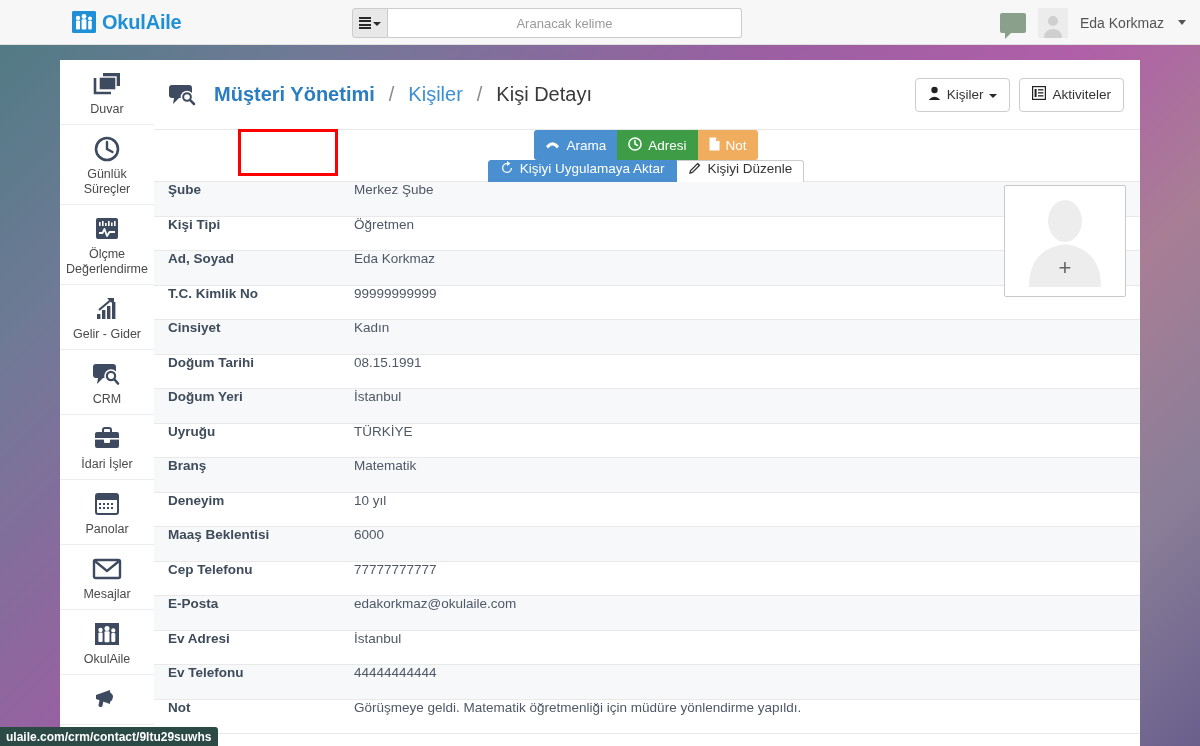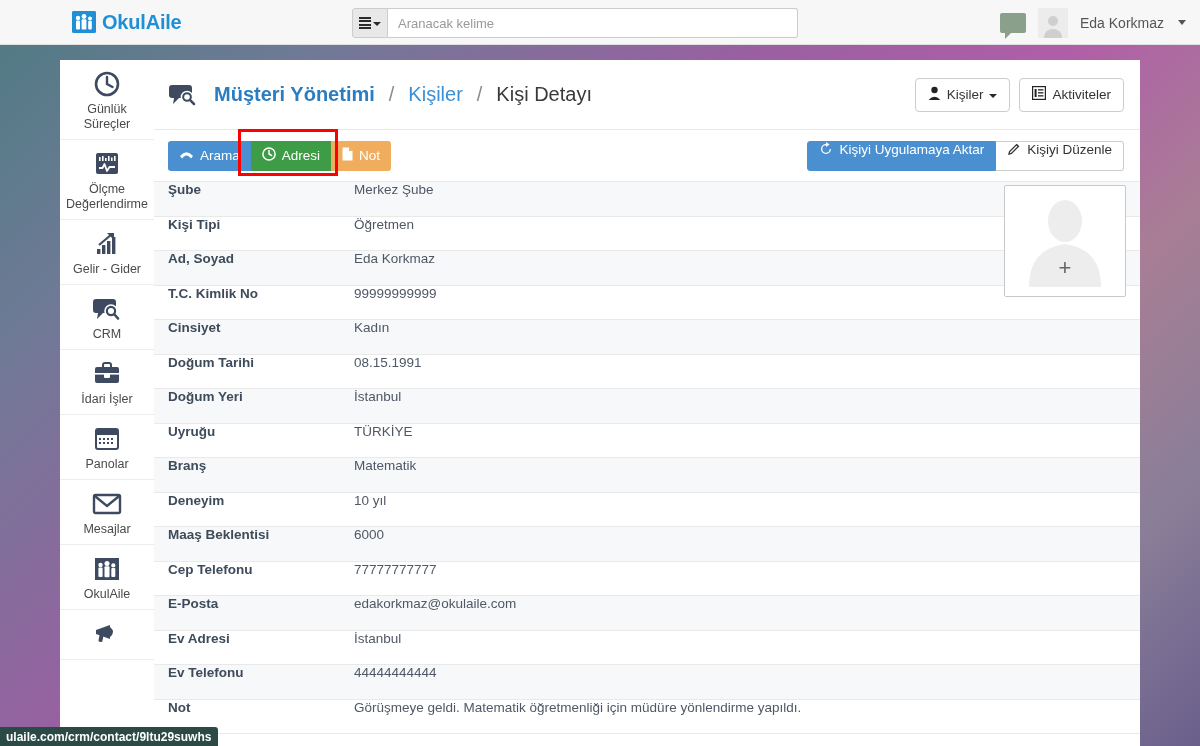--- a/index.html
+++ b/index.html
@@ -64,30 +64,31 @@
   }
   .hamburger i { display: block; width: 12px; height: 2px; background: #2a2a2a; }
   .caret-dn {
     width: 0; height: 0;
     border-left: 4px solid transparent;
     border-right: 4px solid transparent;
     border-top: 4px solid #2a2a2a;
     margin-top: 2px;
   }
   .search-input {
-    width: 410px; height: 30px;
+    width: 354px; height: 30px;
     border: 1px solid #cccccc;
     border-left: none;
     border-radius: 0 3px 3px 0;
     padding: 0 10px;
     font-size: 13px;
     color: #b91c1c;
     outline: none;
     background: #fff;
     font-family: "Liberation Sans", sans-serif;
+    text-align: center;
   }
   .search-input::placeholder { color: #9a9a9a; }
   .nav-right {
     position: absolute; right: 14px; top: 0;
     height: 45px; display: flex; align-items: center; gap: 12px;
   }
   .chat-icon {
     width: 26px; height: 20px;
     background: #8aa08a;
     border-radius: 2px;
@@ -182,20 +183,21 @@
   }
 
   
   .action-bar {
     height: 52px;
     display: flex; align-items: center;
     padding: 0 16px 0 14px;
     justify-content: space-between;
     border-bottom: 1px solid #e8e8e8;
     position: relative;
+    flex-direction: column;
   }
   .act-left { display: flex; }
   .abtn {
     height: 30px;
     border: none;
     font-size: 13.5px;
     color: #fff;
     display: inline-flex; align-items: center; gap: 6px;
     padding: 0 11px;
     cursor: pointer;
@@ -333,20 +335,30 @@
         <ellipse cx="13" cy="25" rx="9" ry="8" fill="#cfcfcf"></ellipse>
       </svg>
     </div>
     <span class="user-name">Eda Korkmaz</span>
     <span class="caret-user"></span>
   </div>
 </div>
 
 <div class="sidebar">
 
+  <div class="side-item">
+    <span class="side-icon">
+      <svg width="30" height="26" viewBox="0 0 30 26">
+        <rect x="11" y="2" width="17" height="13" fill="#3d4a60"></rect>
+        <rect x="7" y="6" width="17" height="13" fill="#3d4a60" stroke="#fff" stroke-width="1.4"></rect>
+        <path d="M3 7 L3 22 L19 22" fill="none" stroke="#3d4a60" stroke-width="2.6"></path>
+      </svg>
+    </span>
+    <span class="side-label">Duvar</span>
+  </div>
 
   <div class="side-item">
     <span class="side-icon">
       <svg width="28" height="28" viewBox="0 0 28 28">
         <circle cx="14" cy="14" r="11" fill="none" stroke="#3d4a60" stroke-width="2.6"></circle>
         <path d="M14 7 L14 14 L19.5 17" fill="none" stroke="#3d4a60" stroke-width="2.4" stroke-linecap="round"></path>
       </svg>
     </span>
     <span class="side-label">Günlük</span>
     <span class="side-label">Süreçler</span>

